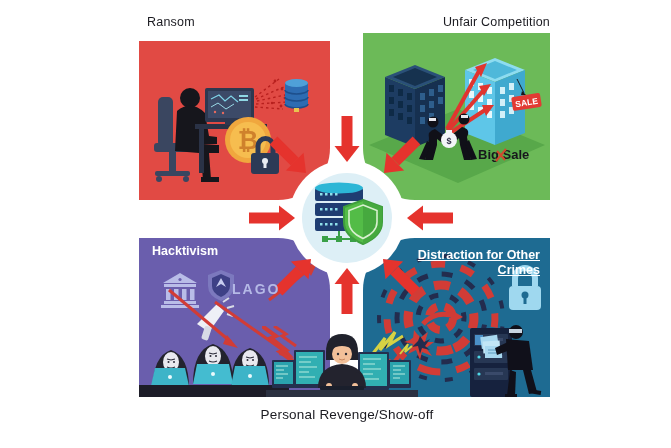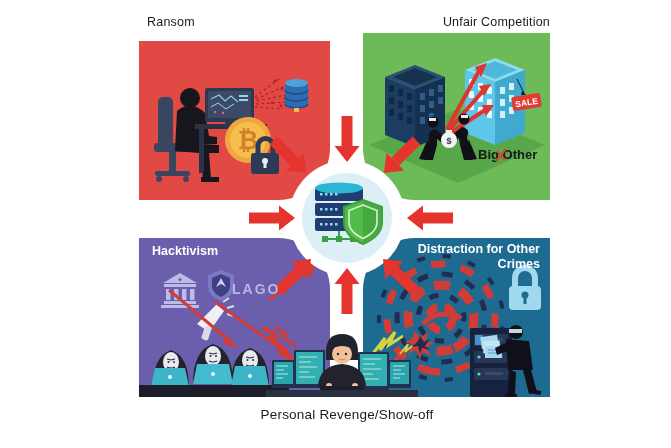--- a/index.html
+++ b/index.html
@@ -10,21 +10,21 @@
   .quad svg{position:absolute;left:0;top:0;}
   #quad-ransom{left:139px;top:41px;width:191px;height:159px;background:#e14a44;border-bottom-right-radius:52px;}
   #quad-competition{left:363px;top:33px;width:187px;height:167px;background:#6cba58;border-bottom-left-radius:52px;}
   #quad-hacktivism{left:139px;top:238px;width:191px;height:159px;background:#6a5ead;border-top-right-radius:52px;}
   #quad-distraction{left:363px;top:238px;width:187px;height:159px;background:#1e6b92;border-top-left-radius:52px;}
   .title{font-weight:normal;color:#1b1b21;font-size:12.5px;letter-spacing:.2px;}
   .title-white{font-weight:bold;color:#ffffff;font-size:12.5px;}
   #title-ransom{left:147px;top:15px;}
   #title-competition{left:363px;top:15px;width:187px;text-align:right;}
   #title-hacktivism{left:152px;top:244px;}
-  #title-distraction{left:403px;top:242px;width:137px;text-align:right;line-height:1.2;}
+  #title-distraction{left:403px;top:248px;width:137px;text-align:right;line-height:1.2;text-decoration:underline;}
   #title-personal{left:224px;top:407px;width:246px;text-align:center;font-size:13.5px;}
   #hub-outer{left:289px;top:160px;width:116px;height:116px;border-radius:50%;background:#ffffff;}
   #hub-inner{left:302px;top:173px;width:90px;height:90px;border-radius:50%;background:#ddeff6;}
   #big-sale{left:478px;top:147px;font-weight:bold;font-size:13px;color:#17171c;}
   #lago-text{left:232px;top:281px;font-weight:bold;font-size:14px;color:#b5b9e6;letter-spacing:2px;}
   #arrow-overlay,#center-icon,#sale-strike,#bottom-figure{position:absolute;}
   #arrow-overlay{left:0;top:0;}
   #center-icon{left:305px;top:176px;}
   #bottom-figure{left:262px;top:326px;}
   #sale-strike{left:494px;top:147px;}
@@ -437,19 +437,19 @@
       <use href="#arr" transform="translate(415.5,291.5) rotate(-135)"></use>
     </g>
   </svg>
 
   <div id="title-ransom" class="abs title">Ransom</div>
   <div id="title-competition" class="abs title">Unfair Competition</div>
   <div id="title-hacktivism" class="abs title-white">Hacktivism</div>
   <div id="title-distraction" class="abs title-white">Distraction for Other Crimes</div>
   <div id="title-personal" class="abs title">Personal Revenge/Show-off</div>
 
-  <div id="big-sale" class="abs">Big Other</div>
+  <div id="big-sale" class="abs">Big Sale</div>
   <svg id="sale-strike" width="14" height="16" viewBox="0 0 14 16">
     <path d="M2,14 L12,2 M3,4 L11,13" stroke="#d14a2e" stroke-width="2" fill="none"></path>
   </svg>
   <div id="lago-text" class="abs">LAGO</div>
 
 </div>
 
 </body></html>

